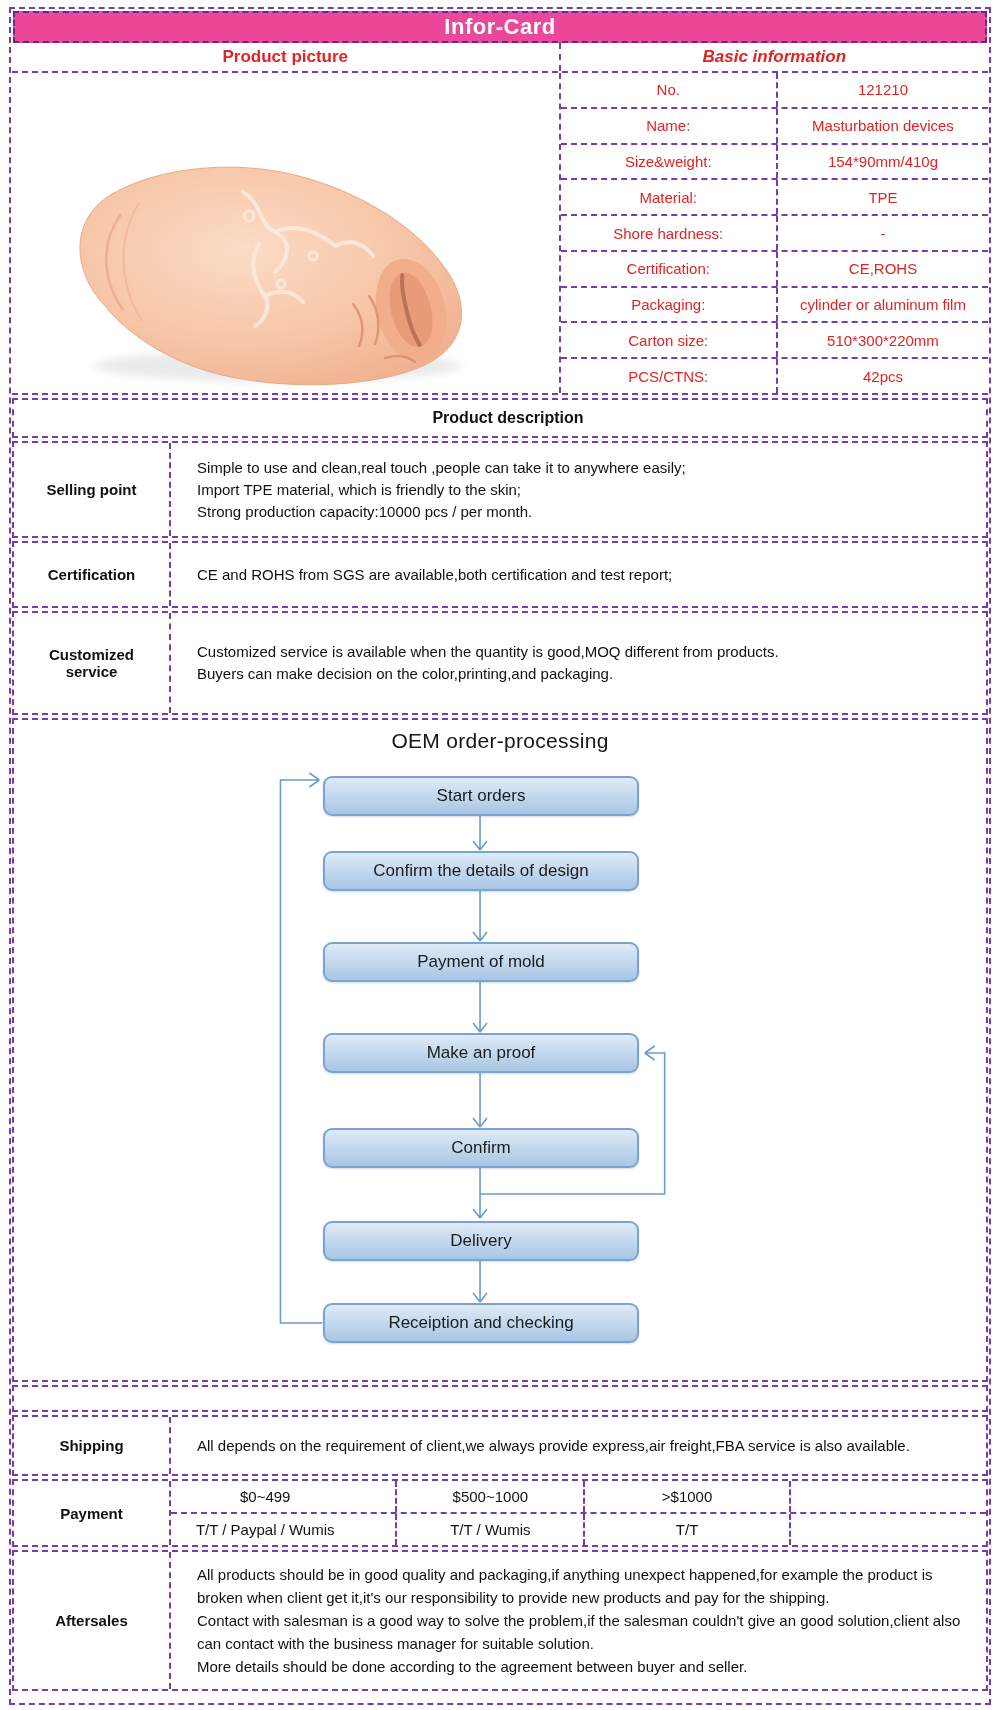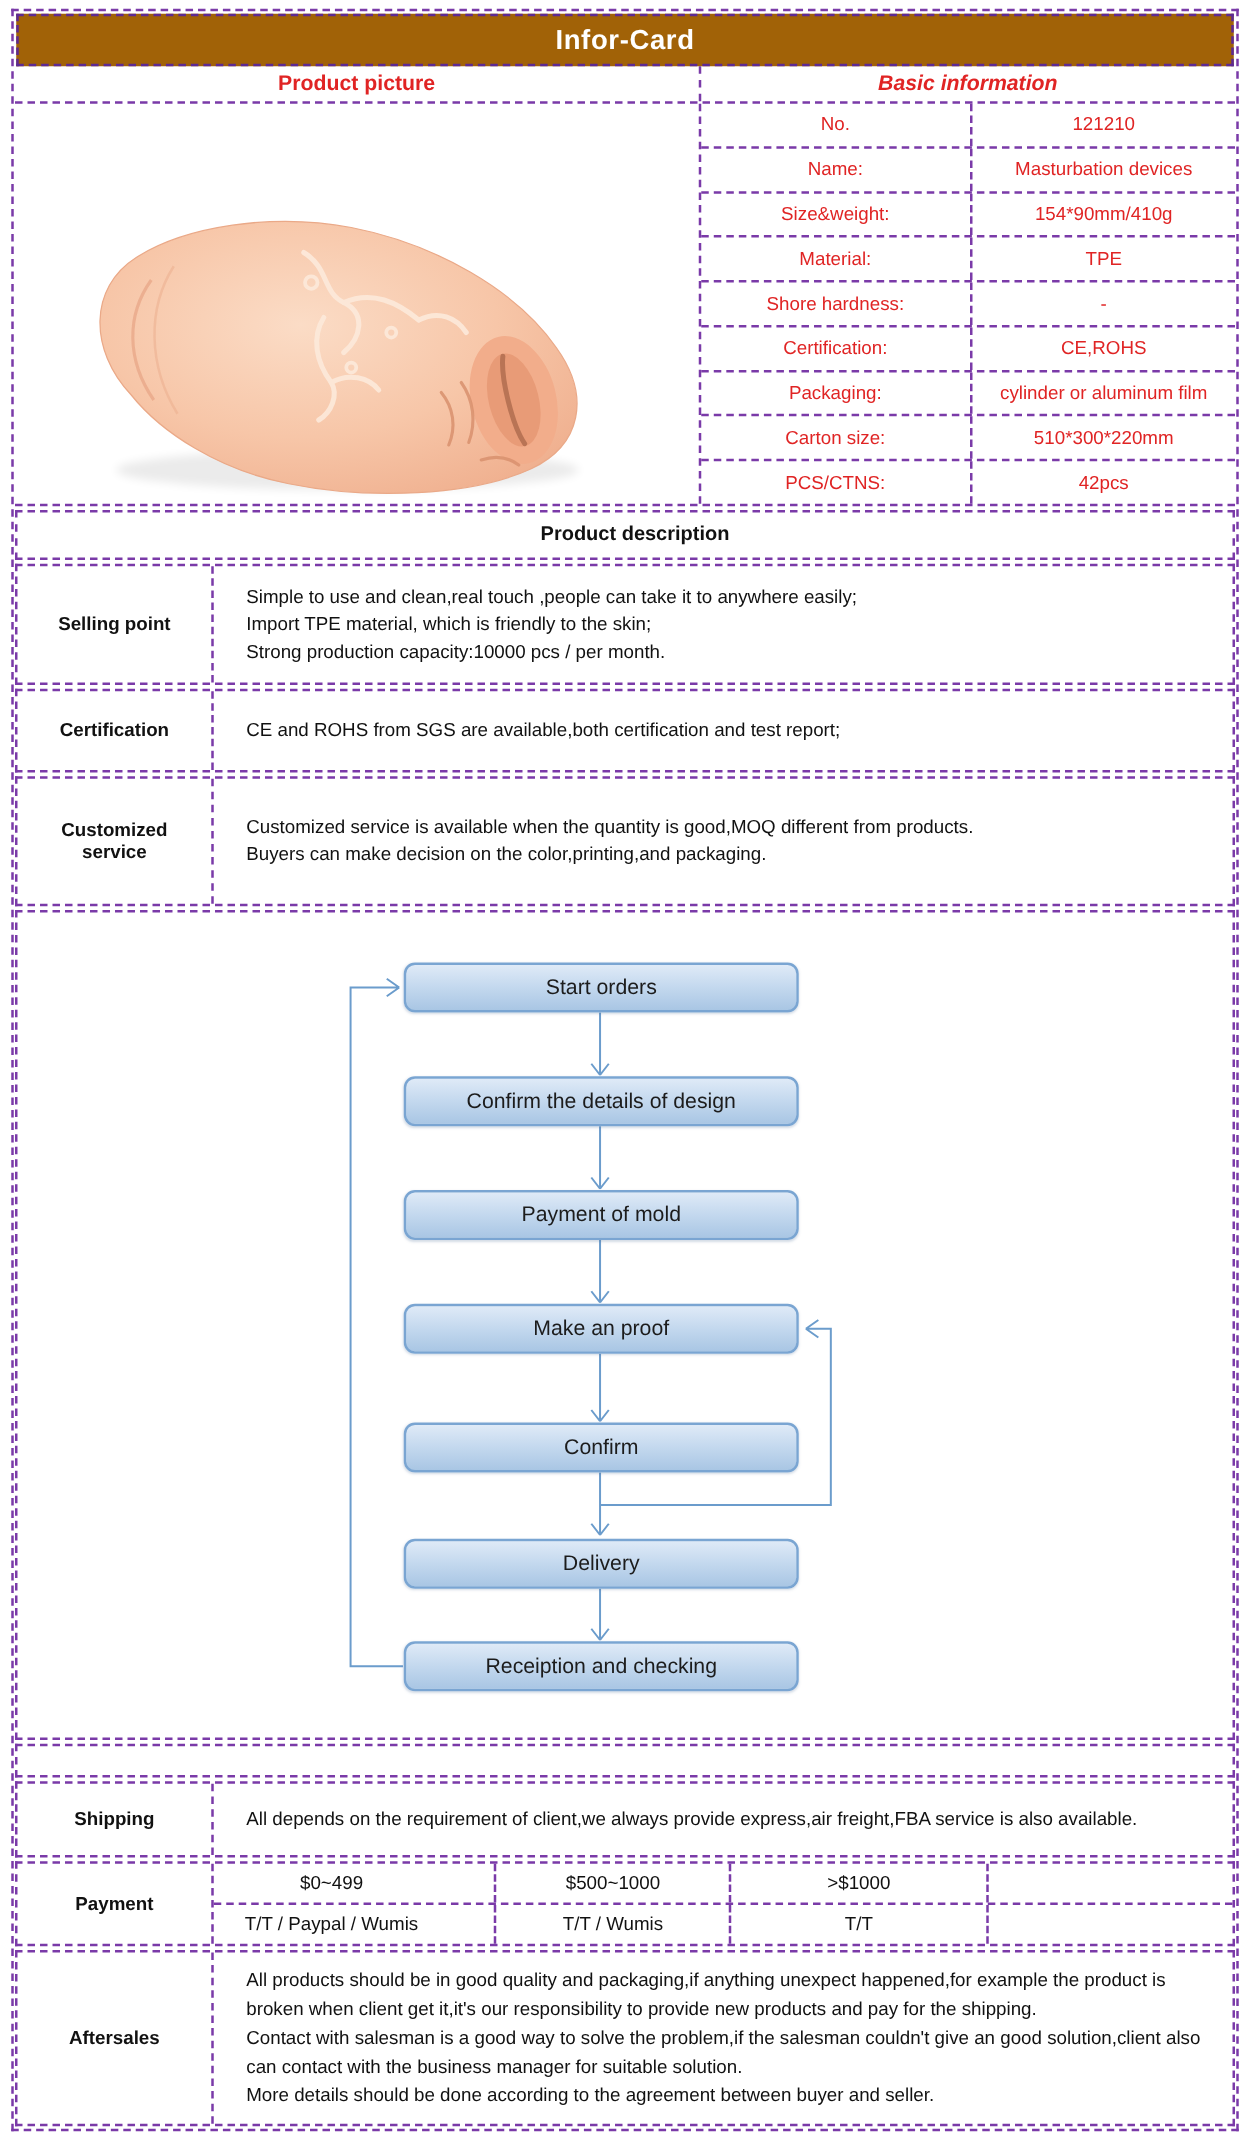--- a/index.html
+++ b/index.html
@@ -7,22 +7,22 @@
   body {
     width:1000px; height:1710px; position:relative;
     font-family:"Liberation Sans", sans-serif; color:#1a1a1a;
   }
   .outer {
     position:absolute; left:9px; top:7px; right:9px; bottom:5px;
     border:2px dashed #7a3aa8; padding:1px;
   }
   
   .header-bar {
-    height:42px; margin:1px 1px 0 1px;
-    background:#a16207;
+    height:32px; margin:1px 1px 0 1px;
+    background:#ec4899;
     border:2px dashed #5d2a93;
     display:flex; align-items:center; justify-content:center;
   }
   .header-bar .t {
     color:#ffffff; font-size:22px; font-weight:bold; letter-spacing:.5px;
   }
   
   .col-headers { display:flex; height:30px; border-bottom:2px dashed #7a3aa8; }
   .col-headers .cell {
     display:flex; align-items:center; justify-content:center;
@@ -216,36 +216,37 @@
 
   <div class="row r-custom">
     <div class="label-cell">Customized service</div>
     <div class="content-cell">
       <div>Customized service is available when the quantity is good,MOQ different from products.</div>
       <div>Buyers can make decision on the color,printing,and packaging.</div>
     </div>
   </div>
 
   <div class="row r-oem">
+    <div class="oem-title">OEM order-processing</div>
     <svg class="oem-svg" viewBox="0 0 974 660" preserveAspectRatio="none">
       <g fill="none" stroke="#6b9ccc" stroke-width="1.6">
 
         <path d="M467 80 V129 M460 121 L467 130 M474 121 L467 130"></path>
         <path d="M467 171 V220 M460 212 L467 221 M474 212 L467 221"></path>
         <path d="M467 262 V311 M460 303 L467 312 M474 303 L467 312"></path>
         <path d="M467 353 V406 M460 398 L467 407 M474 398 L467 407"></path>
         <path d="M467 448 V497 M460 489 L467 498 M474 489 L467 498"></path>
         <path d="M467 541 V581 M460 573 L467 582 M474 573 L467 582"></path>
 
         <path d="M467 474 H652 V333 H633 M642 326 L632 333 M642 340 L632 333"></path>
 
         <path d="M309 603 H267 V60 H305 M296 53 L306 60 M296 67 L306 60"></path>
       </g>
     </svg>
-    <div class="flow-box" style="top:40px">Start orders</div>
+    <div class="flow-box" style="top:56px">Start orders</div>
     <div class="flow-box" style="top:131px">Confirm the details of design</div>
     <div class="flow-box" style="top:222px">Payment of mold</div>
     <div class="flow-box" style="top:313px">Make an proof</div>
     <div class="flow-box" style="top:408px">Confirm</div>
     <div class="flow-box" style="top:501px">Delivery</div>
     <div class="flow-box" style="top:583px">Receiption and checking</div>
   </div>
 
   <div class="row r-empty"></div>
 

